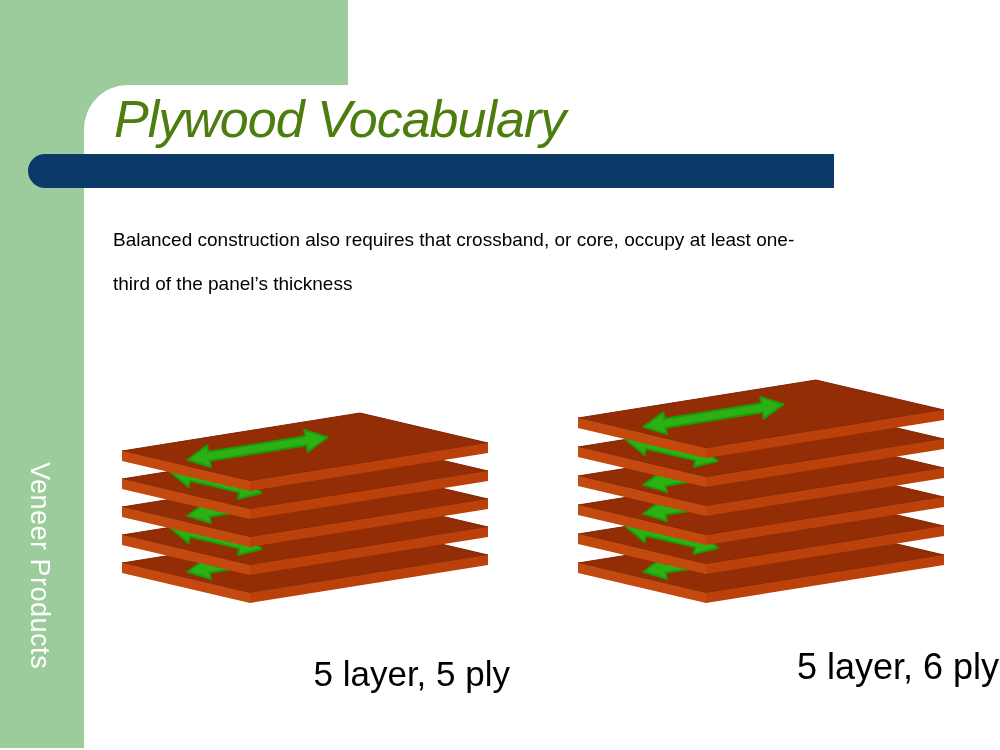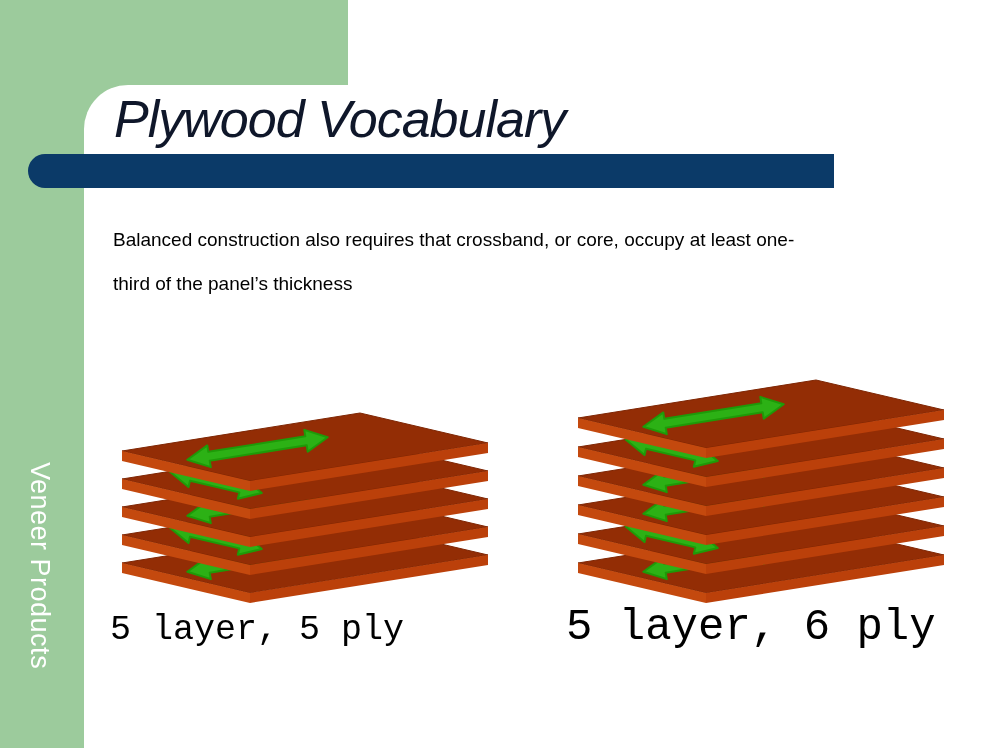--- a/index.html
+++ b/index.html
@@ -28,36 +28,36 @@
   }
   #sidebar-label{
     position:absolute;left:24px;top:462px;
     writing-mode:vertical-rl;text-orientation:mixed;
     color:#ffffff;font-size:27px;letter-spacing:0.5px;white-space:nowrap;
   }
   .stack-svg{position:absolute;}
   #stack-left-svg{left:110px;top:398px;}
   #stack-right-svg{left:566px;top:365px;}
   .caption{
-    position:absolute;width:400px;text-align:left;
-    font-family:Liberation Mono, monospace;color:#000000;
+    position:absolute;width:400px;text-align:right;
+    font-family:Liberation Sans, sans-serif;color:#000000;margin-top:44px;
   }
   #caption-left{left:110px;top:610px;font-size:35px;}
-  #caption-right{left:566px;top:602px;font-size:44px;}
+  #caption-right{left:599px;top:602px;font-size:36px;}
 </style>
 </head>
 <body>
 
 <div id="slide">
 
   <div id="green-top" style="background: rgb(156, 203, 156);"></div>
   <div id="green-col" style="background: rgb(156, 203, 156);"></div>
   <div id="content-panel"></div>
 
-  <div id="title" style="color: #0f172a;">Plywood Vocabulary</div>
+  <div id="title" style="color: #4d7c0f;">Plywood Vocabulary</div>
   <div id="accent-bar" style="background: rgb(11, 58, 104);"></div>
 
   <div id="body-text" style="color: rgb(0, 0, 0);">Balanced construction also requires that crossband, or core, occupy at least one-third of the panel’s thickness</div>
 
   <div id="sidebar-label">Veneer Products</div>
 
   <svg id="stack-left-svg" class="stack-svg" width="410" height="218" viewBox="0 0 410 218">
       <polygon points="12.0,165.0 250.0,127.0 378.0,157.0 140.0,195.0" fill="#932d05" stroke="#7e2604" stroke-width="1"></polygon>
       <polygon points="12.0,165.0 140.0,195.0 140.0,205.0 12.0,175.0" fill="#c4490e"></polygon>
       <polygon points="140.0,195.0 378.0,157.0 378.0,167.0 140.0,205.0" fill="#bb400a"></polygon>

